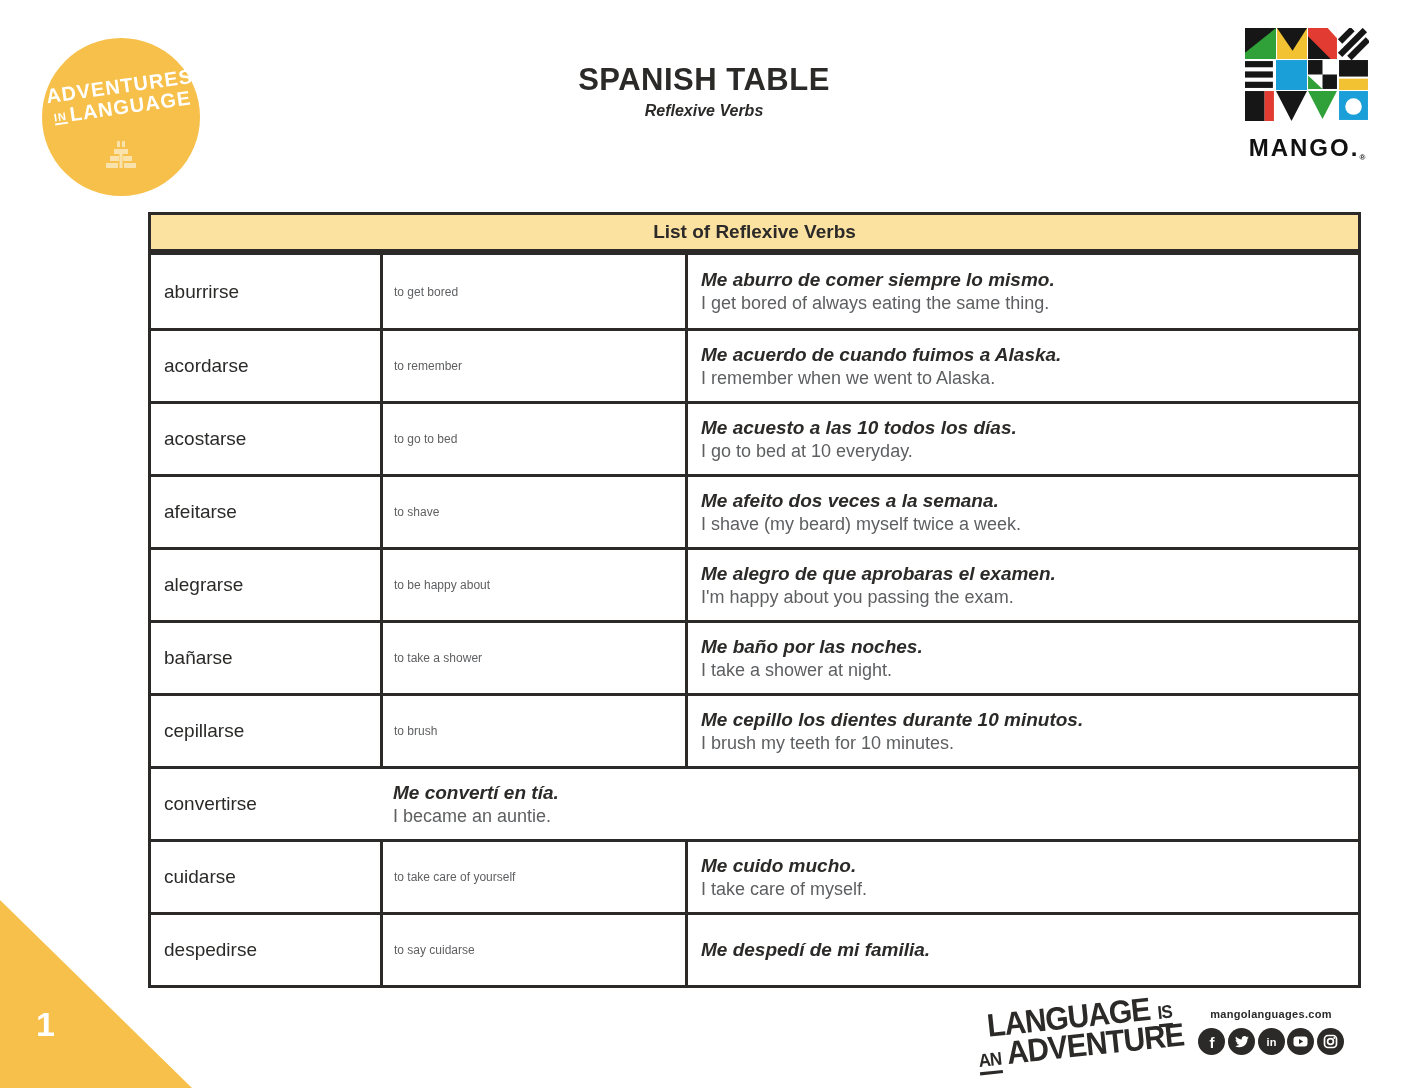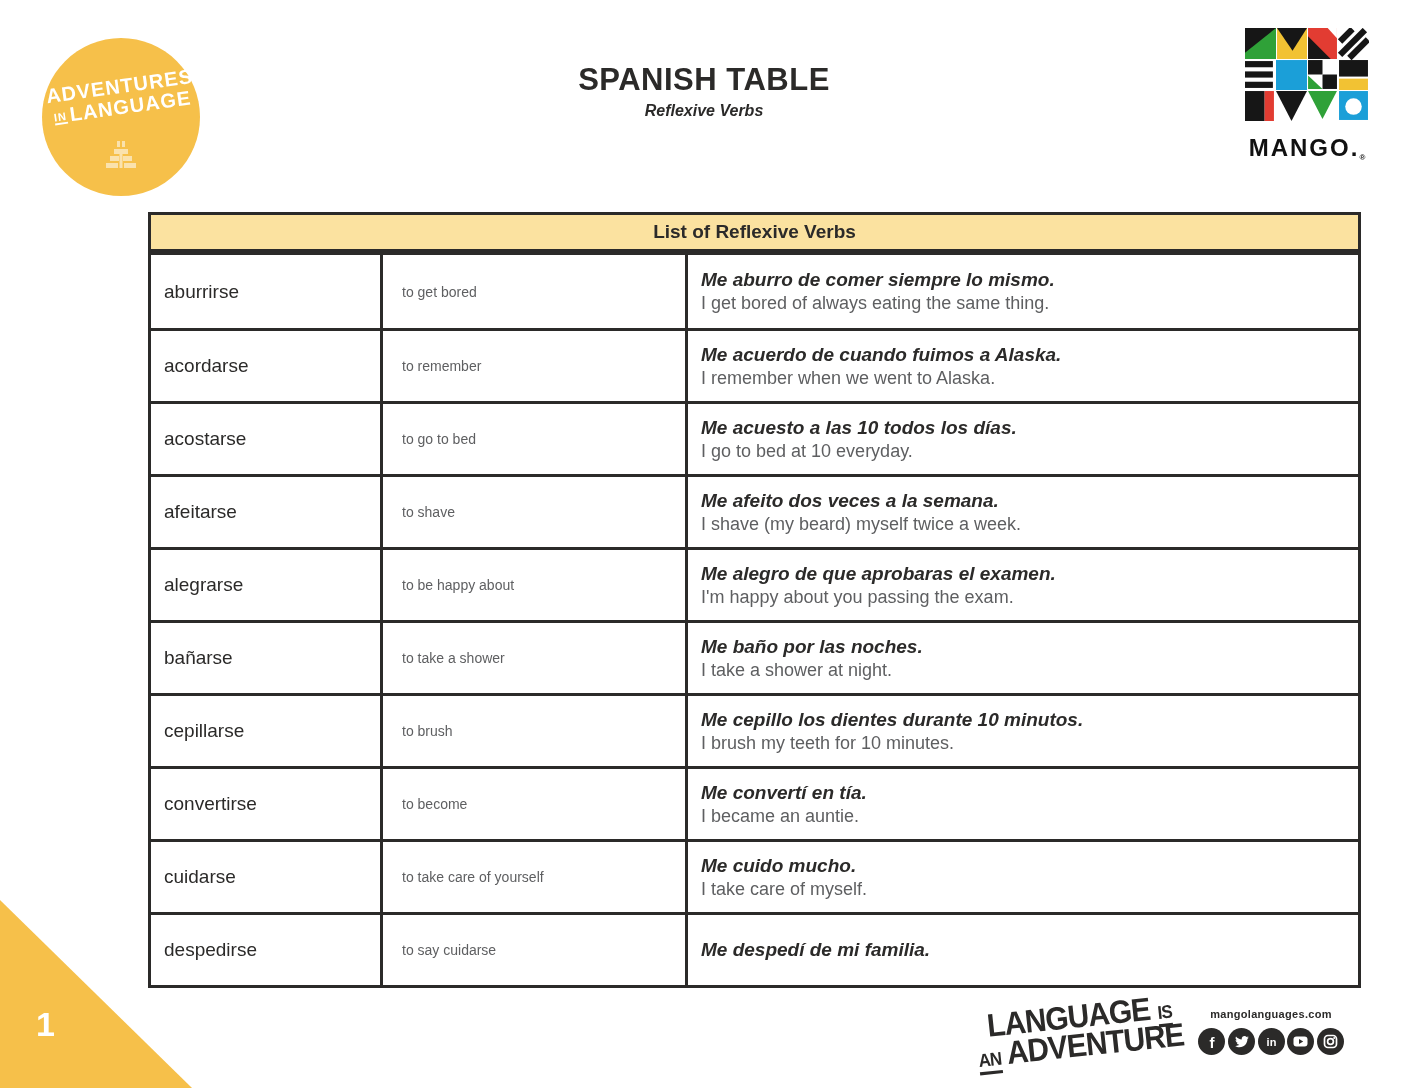--- a/index.html
+++ b/index.html
@@ -31,21 +31,21 @@
   
   .verb-table { position:absolute; left:148px; top:212px; width:1213px; }
   .verb-table-header { height:40px; border:3px solid #2b2a29; background:#fbe2a0;
     display:flex; align-items:center; justify-content:center;
     font-size:19px; font-weight:bold; color:#2b2a29; }
   .verb-table-body { border:3px solid #2b2a29; border-top:3px solid #2b2a29; }
   .vrow { display:flex; height:73px; }
   .vrow + .vrow { border-top:3px solid #2b2a29; }
   .cell { display:flex; flex-direction:column; justify-content:center; }
   .cell-verb { width:229px; padding-left:13px; font-size:19px; color:#2b2a29; }
-  .cell-meaning { width:308px; padding-left:19px; font-size:14px; color:#5e5f61;
+  .cell-meaning { width:308px; padding-left:11px; font-size:12px; color:#5e5f61;
     border-left:3px solid #2b2a29; border-right:3px solid #2b2a29; }
   .cell-example { flex:1; padding-left:13px; padding-right:8px; }
   .ex-es { font-size:19px; font-weight:bold; font-style:italic; color:#2b2a29; line-height:24px; }
   .ex-en { font-size:18px; color:#5e5f61; line-height:23px; }
 
   
   .corner-triangle { position:absolute; left:0; top:900px; width:192px; height:188px;
     background:#f6c04a; clip-path:polygon(0 0, 100% 100%, 0 100%); }
   .page-number { position:absolute; left:36px; top:1005px; font-size:34px; font-weight:bold; color:#ffffff; }
 
@@ -190,21 +190,20 @@
       <div class="cell cell-verb">cepillarse</div>
       <div class="cell cell-meaning">to brush</div>
       <div class="cell cell-example">
         <div class="ex-es">Me cepillo los dientes durante 10 minutos.</div>
         <div class="ex-en">I brush my teeth for 10 minutes.</div>
       </div>
     </div>
 
     <div class="vrow">
       <div class="cell cell-verb">convertirse</div>
-      <div class="cell cell-meaning">to become</div>
       <div class="cell cell-example">
         <div class="ex-es">Me convertí en tía.</div>
         <div class="ex-en">I became an auntie.</div>
       </div>
     </div>
 
     <div class="vrow">
       <div class="cell cell-verb">cuidarse</div>
       <div class="cell cell-meaning">to take care of yourself</div>
       <div class="cell cell-example">

